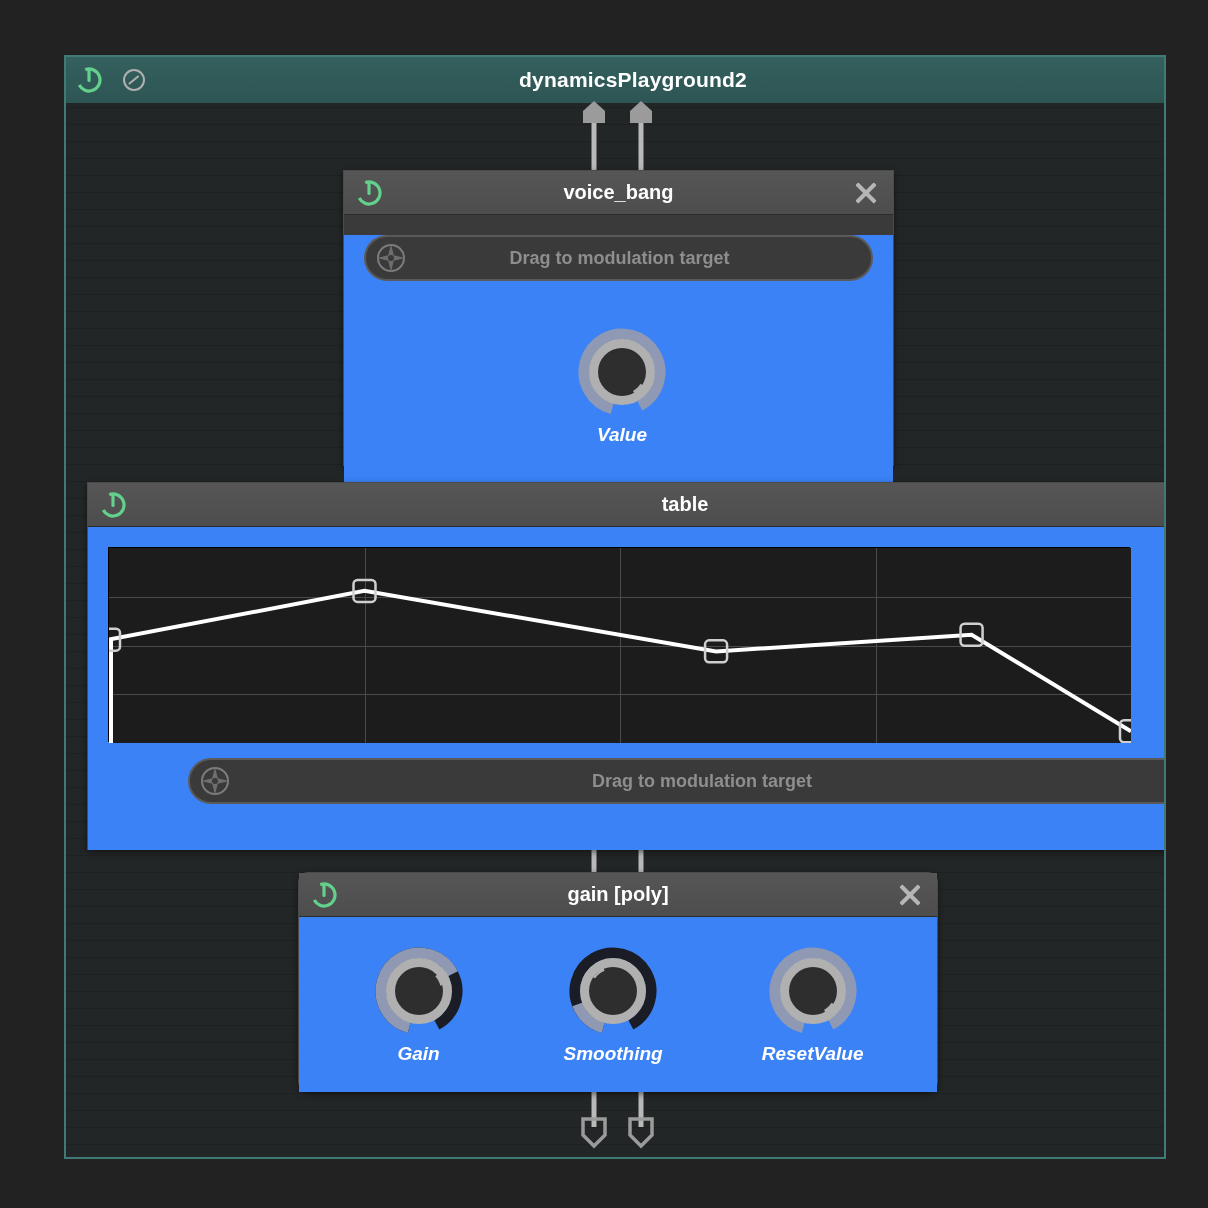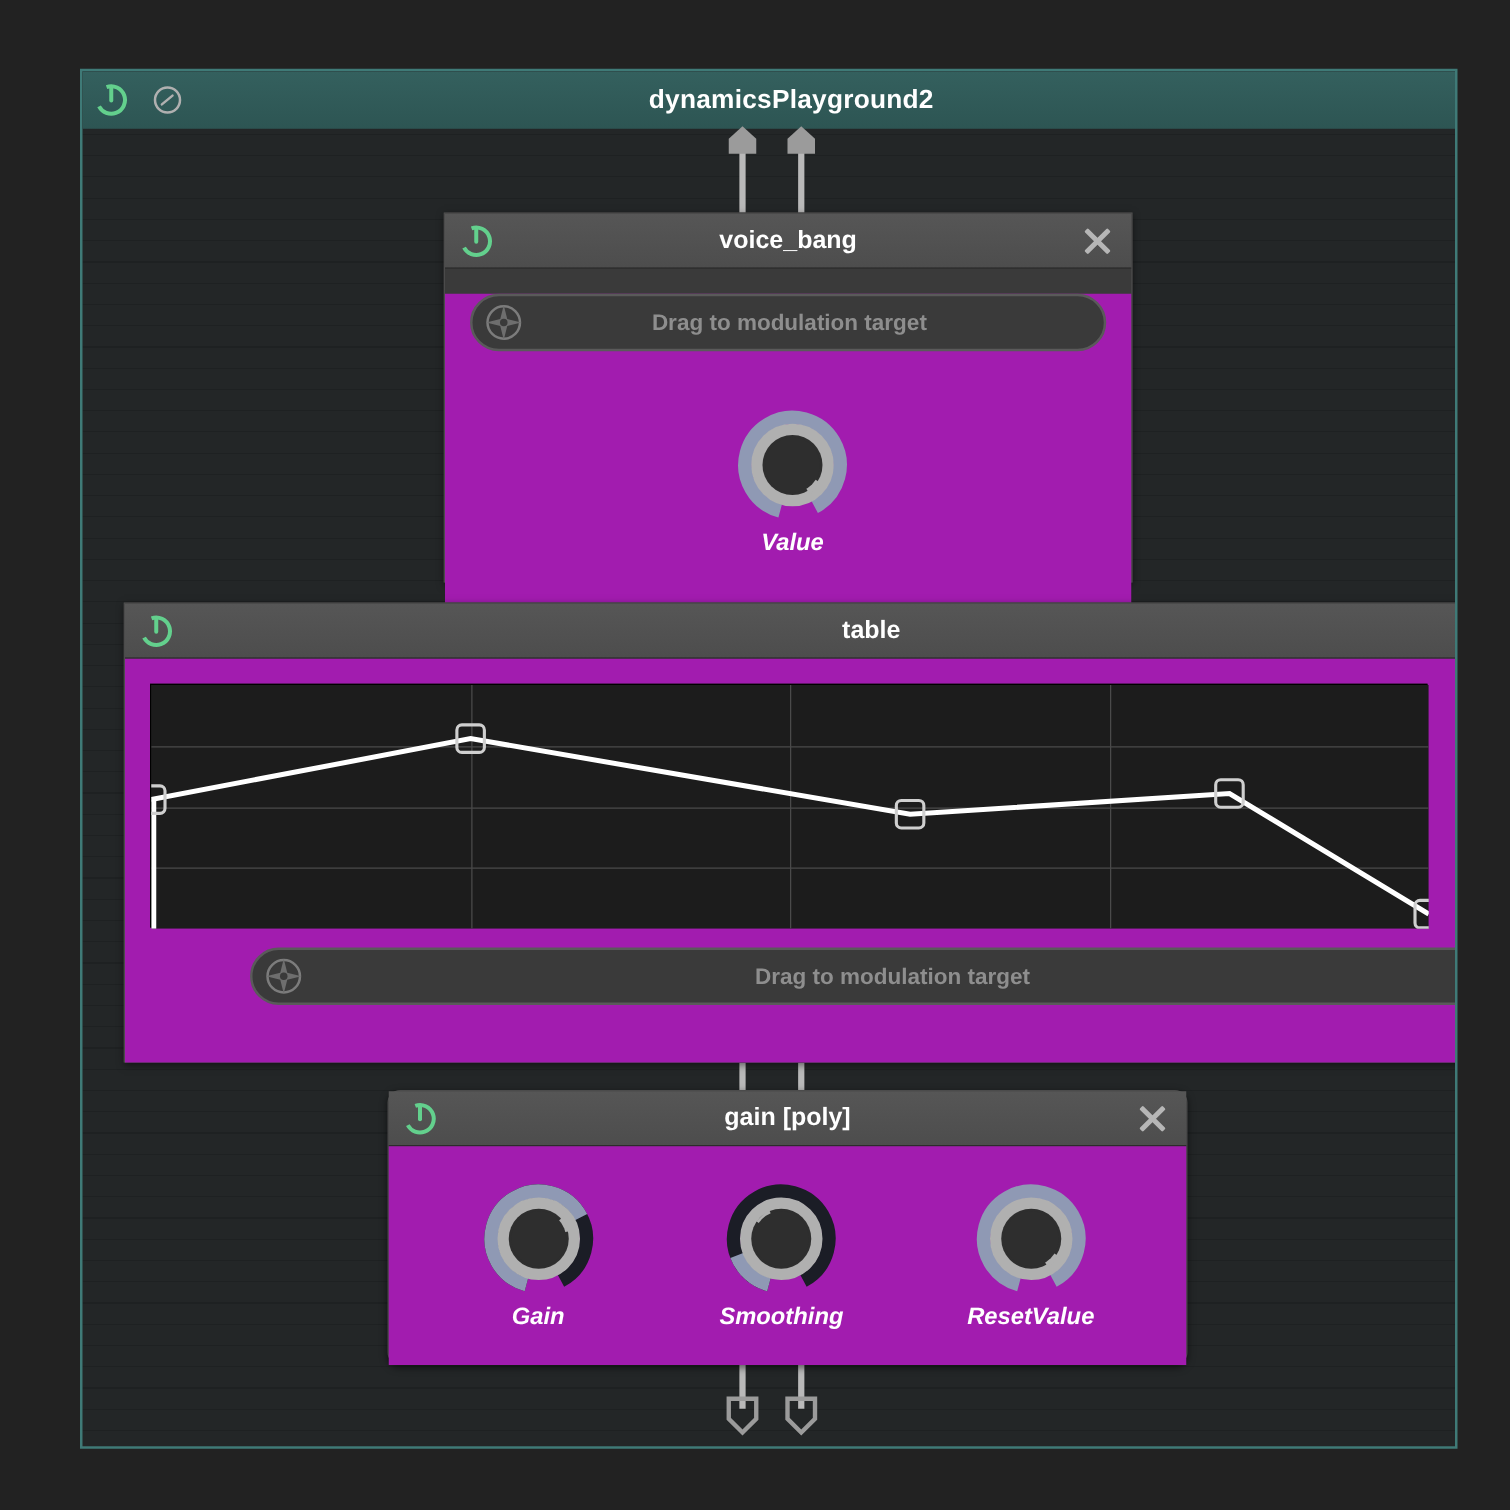--- a/index.html
+++ b/index.html
@@ -76,21 +76,20 @@
     cursor: pointer;
   }
 
   
   .module {
     position: absolute;
     background: #3a3a3a;
     border: 1px solid #4b4b4b;
     box-sizing: border-box;
     box-shadow: 0 2px 6px rgba(0,0,0,.5);
-    margin-left: 12px;
   }
   .module-head {
     position: relative;
     height: 44px;
     background: linear-gradient(to bottom, #565656 0%, #4d4d4d 100%);
     border-bottom: 1px solid #2c2c2c;
     display: flex;
     align-items: center;
     padding: 0 12px;
     box-sizing: border-box;
@@ -117,21 +116,21 @@
     position: absolute;
     left: 2px; top: 13px;
     width: 26px; height: 4px;
     background: #b6b6b6;
     border-radius: 1px;
   }
   .module-close::before { transform: rotate(45deg); }
   .module-close::after  { transform: rotate(-45deg); }
 
   .module-body {
-    background: #a21caf;
+    background: #3b82f6;
     position: relative;
   }
 
   
   .mod-bar {
     height: 46px;
     border: 2px solid #5a5a5a;
     border-radius: 23px;
     background: #3a3a3a;
     display: flex;

